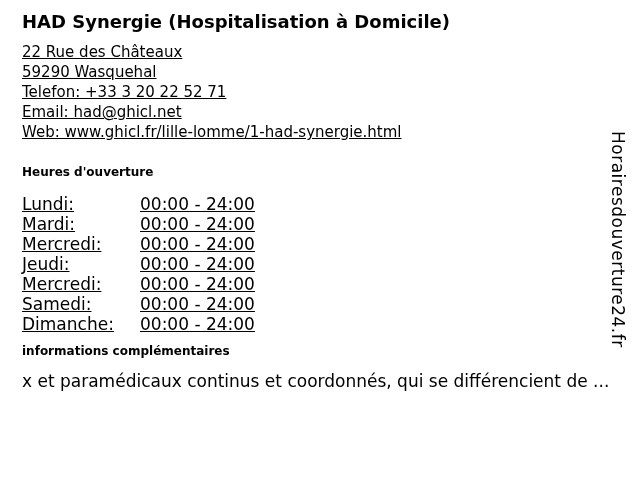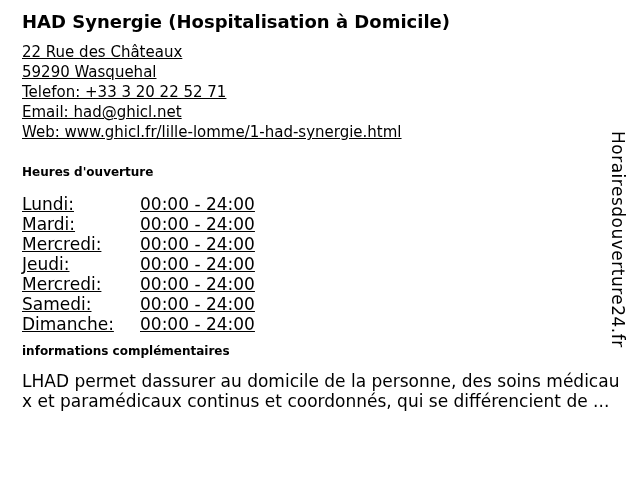--- a/index.html
+++ b/index.html
@@ -127,19 +127,18 @@
     </div>
     <div class="hours-row">
       <span class="hours-day">Dimanche:</span>
       <span class="hours-time">00:00 - 24:00</span>
     </div>
   </div>
 
   <h2 class="section-heading info-heading">informations complémentaires</h2>
 
   <div class="info-text">
-    <div>LHAD permet dassurer au domicile de la personne, des soins médicau</div>
     <div>x et paramédicaux continus et coordonnés, qui se différencient de ...</div>
   </div>
 
 </div>
 
 <div class="watermark">Horairesdouverture24.fr</div>
 
 </body></html>

